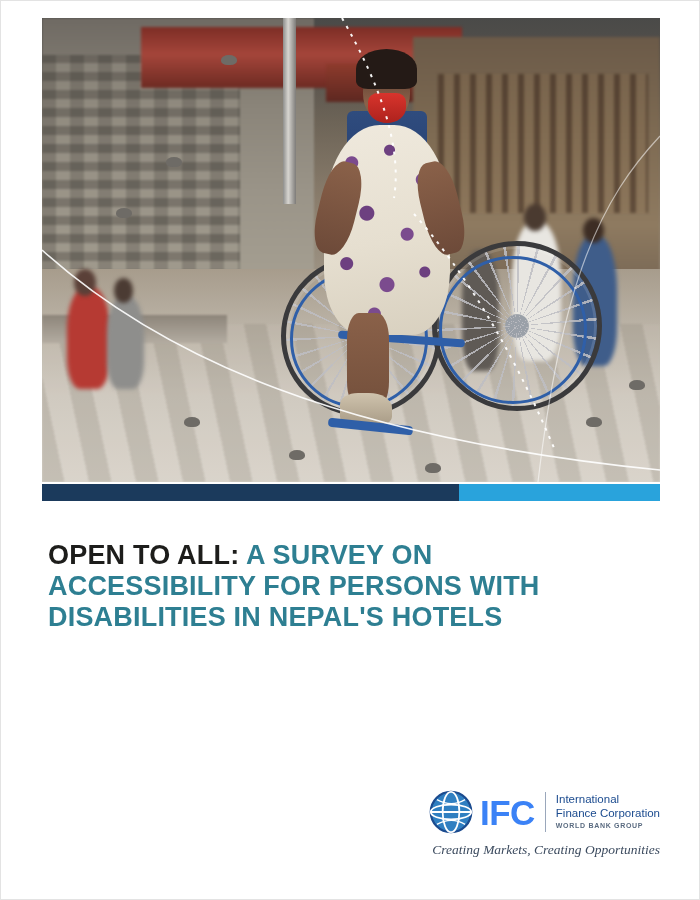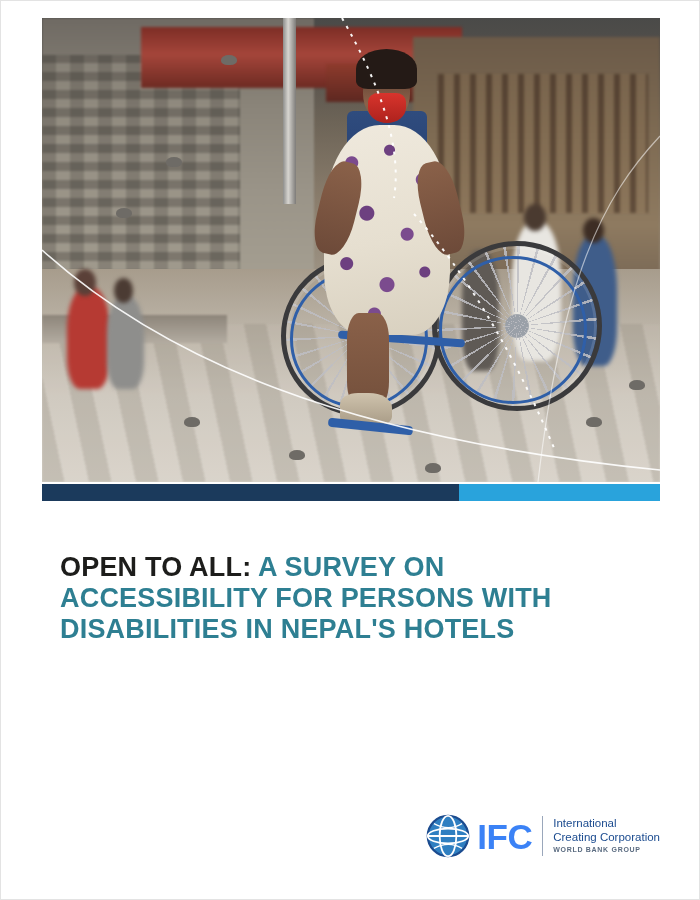--- a/index.html
+++ b/index.html
@@ -200,21 +200,21 @@
     position: absolute; left: 42px; top: 484px; width: 618px; height: 17px;
   }
   .bar .dark { position: absolute; left: 0; top: 0; width: 67.5%; height: 100%; background: #1b3a5c; }
   .bar .light { position: absolute; right: 0; top: 0; width: 32.5%; height: 100%; background: #29a3dc; }
 
   
   .title-block {
     position: absolute; left: 48px; top: 540px; width: 560px;
   }
   .title {
-    margin: 12px;
+    margin: 0;
     font-size: 27px;
     line-height: 31px;
     font-weight: bold;
     letter-spacing: .2px;
     color: #2e7f92;
   }
   .title .lead { color: #1d1d1b; }
 
   
   .logo-block {
@@ -327,20 +327,21 @@
         <ellipse cx="50" cy="50" rx="46" ry="17" fill="none" stroke="#ffffff" stroke-width="4"></ellipse>
         <ellipse cx="50" cy="50" rx="19" ry="46" fill="none" stroke="#ffffff" stroke-width="4"></ellipse>
         <line x1="4" y1="50" x2="96" y2="50" stroke="#ffffff" stroke-width="4"></line>
         <path d="M18 22 C 40 34, 62 34, 82 22" fill="none" stroke="#ffffff" stroke-width="3"></path>
         <path d="M18 78 C 40 66, 62 66, 82 78" fill="none" stroke="#ffffff" stroke-width="3"></path>
       </svg>
       <div class="ifc-word">IFC</div>
       <div class="divider-v"></div>
       <div class="org-lines">
         <div class="org-1">International</div>
-        <div class="org-1">Creating Corporation</div>
+        <div class="org-1">Finance Corporation</div>
         <div class="org-2">WORLD BANK GROUP</div>
       </div>
     </div>
+    <div class="tagline">Creating Markets, Creating Opportunities</div>
   </div>
 
   <div class="page-border"></div>
 </div>
 
 </body></html>

